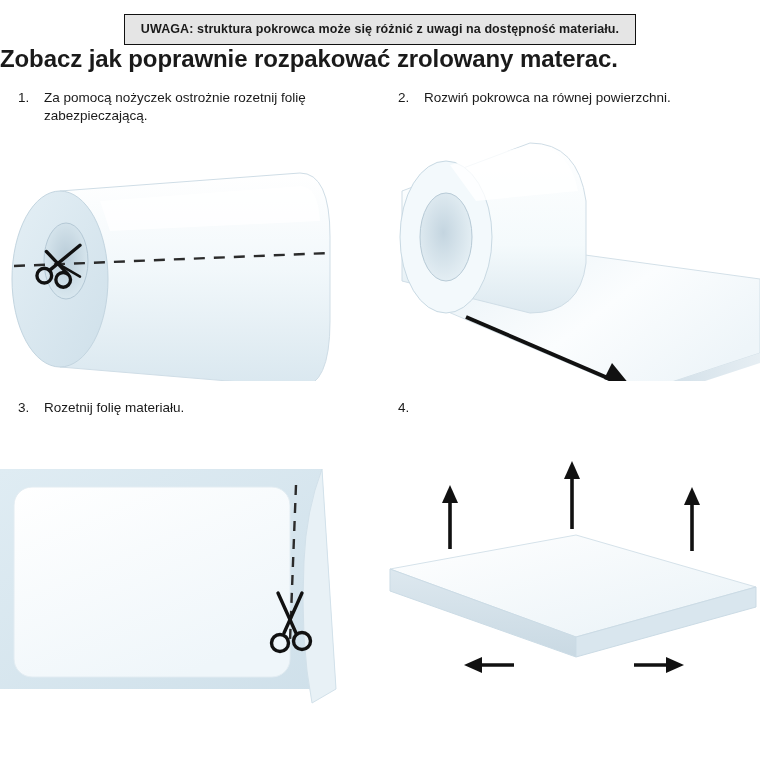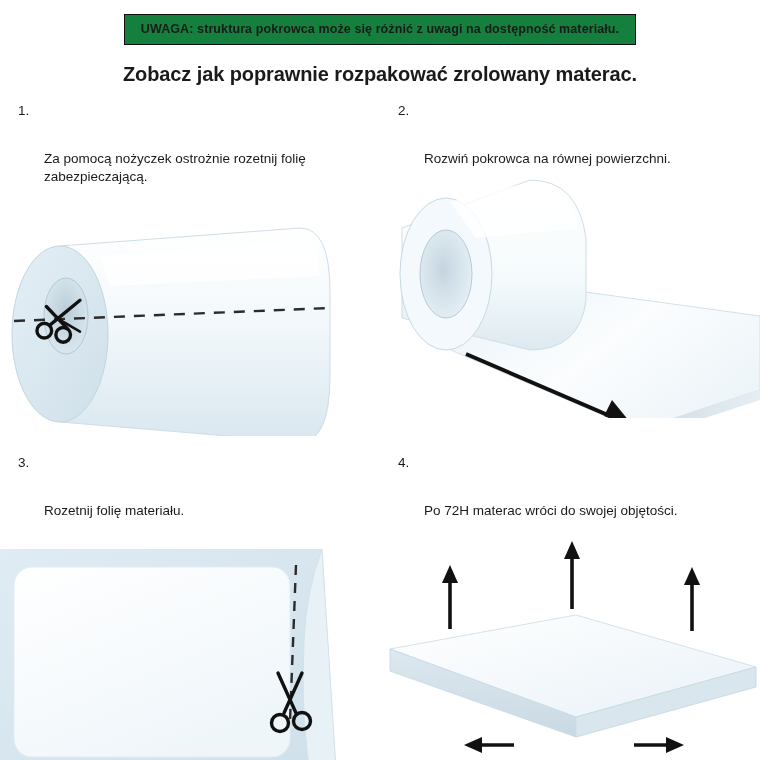--- a/index.html
+++ b/index.html
@@ -21,30 +21,29 @@
     display: flex;
     justify-content: center;
     padding-top: 14px;
   }
   .notice {
     border: 1px solid #111111;
     padding: 7px 16px 8px 16px;
     font-size: 12.5px;
     font-weight: bold;
     letter-spacing: 0.1px;
-    background: #15803d;
+    background: #e5e5e5;
     white-space: nowrap;
   }
 
   
   .heading {
-    text-align: center;
-    font-size: 20px;
+    text-align: left;
+    font-size: 24px;
     font-weight: bold;
-    margin-top: 18px;
     letter-spacing: -0.1px;
   }
 
   
   .grid {
     position: relative;
     margin-top: 16px;
     width: 760px;
   }
   .row {
@@ -63,21 +62,20 @@
     padding: 0 14px 0 18px;
     min-height: 42px;
   }
   .step-num {
     width: 26px;
     flex: 0 0 26px;
     font-size: 13.5px;
   }
   .step-text {
     flex: 1;
-    margin-top: 48px;
   }
 
   .art {
     position: relative;
     width: 380px;
     height: 250px;
   }
   .art svg { display: block; }
 
   
@@ -223,21 +221,20 @@
             <circle cx="18" cy="56" r="8.5"></circle>
             <circle cx="40" cy="54" r="8.5"></circle>
           </g>
         </svg>
       </div>
     </div>
 
     <div class="cell">
       <div class="step-head">
         <div class="step-num">4.</div>
-        <div class="step-text">Po 72H materac wróci do swojej objętości.</div>
       </div>
       <div class="art">
         <svg width="380" height="268" viewBox="0 0 380 268">
           <defs>
             <linearGradient id="slabTop" x1="0" y1="0" x2="1" y2="1">
               <stop offset="0%" stop-color="#ffffff"></stop>
               <stop offset="100%" stop-color="#e9f2f7"></stop>
             </linearGradient>
             <linearGradient id="slabSide" x1="0" y1="0" x2="0" y2="1">
               <stop offset="0%" stop-color="#dde8ef"></stop>

